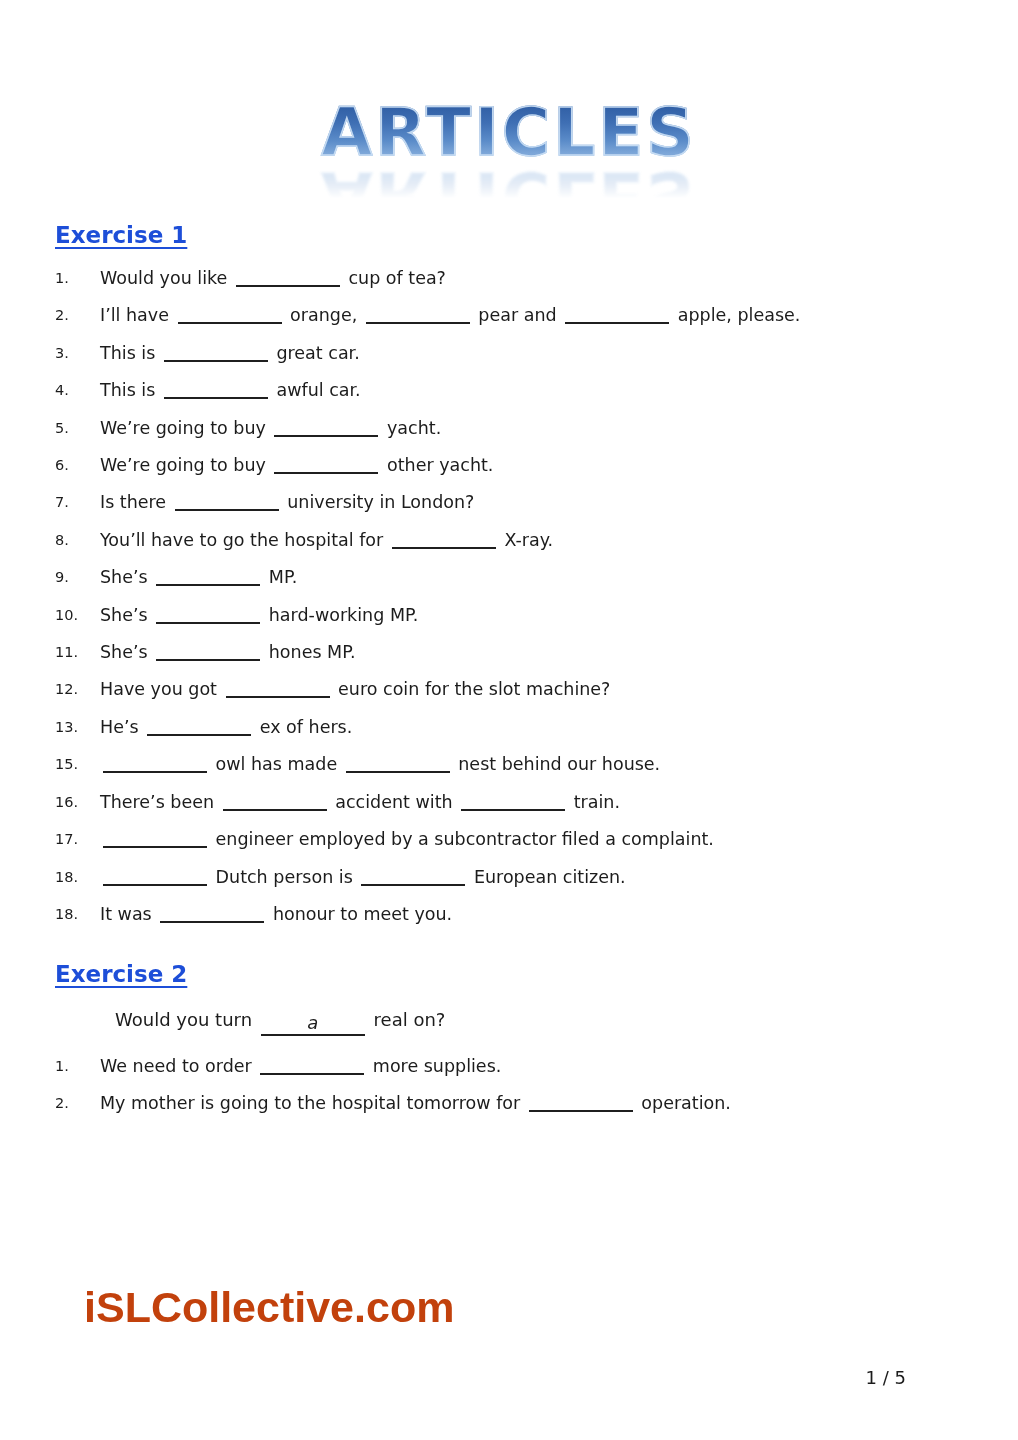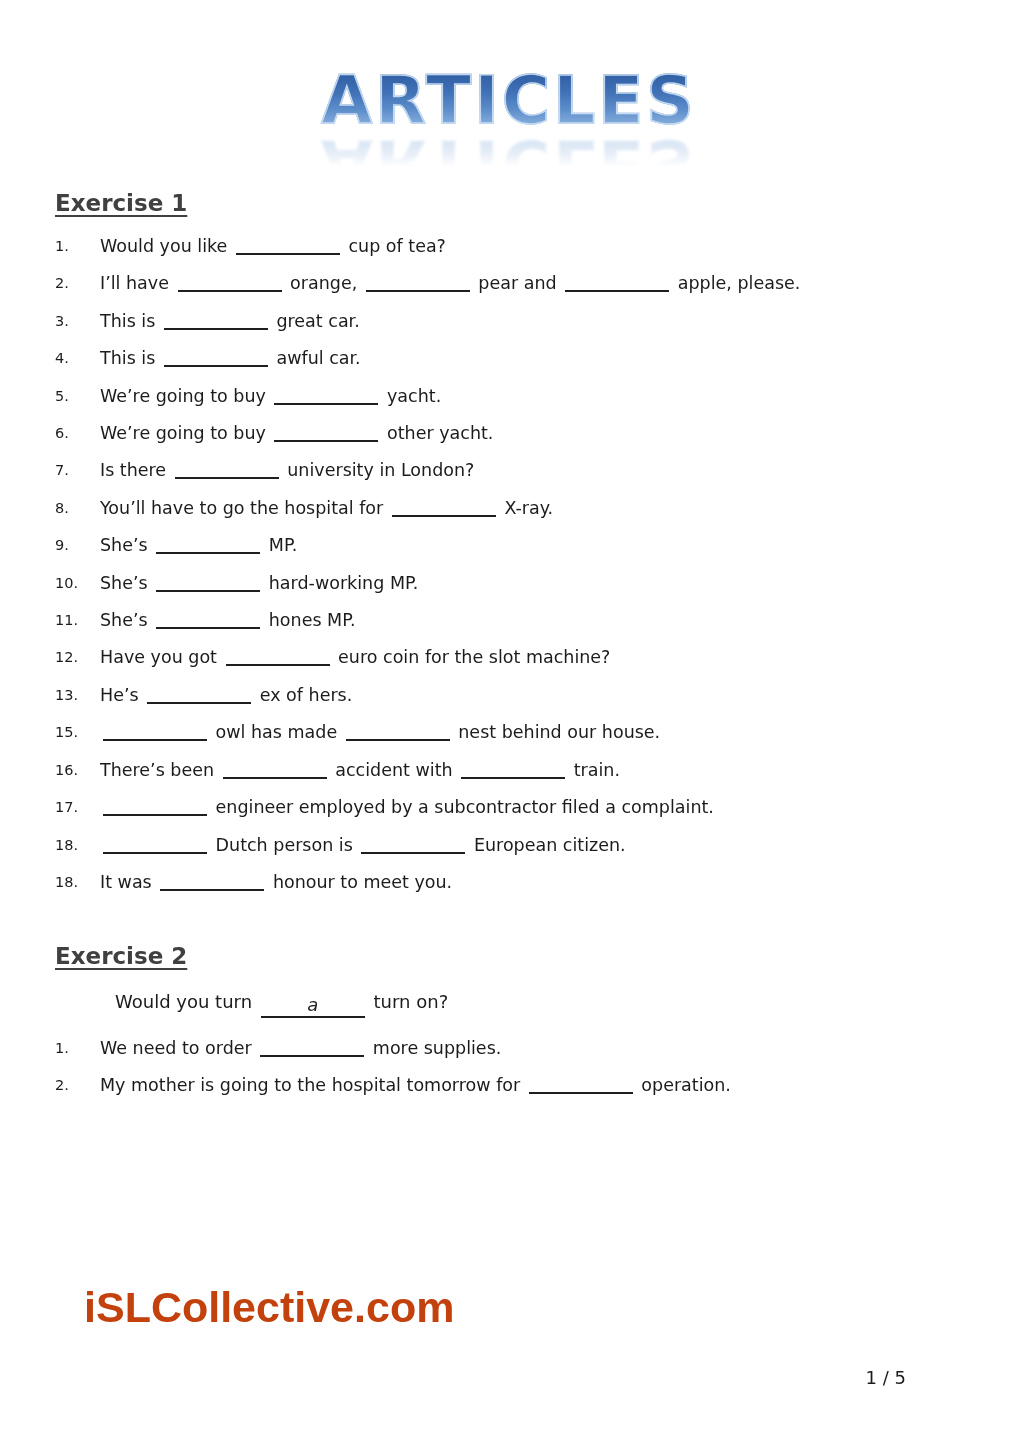--- a/index.html
+++ b/index.html
@@ -5,21 +5,21 @@
   html,body{margin:0;padding:0;background:#ffffff;}
   .page{
     position:relative;
     width:1018px;height:1440px;
     background:#ffffff;
     font-family:"DejaVu Sans",sans-serif;
     color:#1c1c1c;
     overflow:hidden;
   }
   
-  .title-wrap{ text-align:center; padding-top:68px; position:relative; z-index:1; }
+  .title-wrap{ text-align:center; padding-top:100px; position:relative; z-index:1; }
   .title-main,.title-reflect{
     display:block;
     font-size:66px;
     font-weight:700;
     letter-spacing:3px;
     line-height:1;
     background:linear-gradient(180deg,#2c5aa0 0%,#3f6fb4 35%,#5b8cc9 62%,#7fa8d9 82%,#4f81bd 100%);
     -webkit-background-clip:text;
     background-clip:text;
     color:transparent;
@@ -34,21 +34,21 @@
     margin-top:-4px;
     margin-bottom:-34px;
     pointer-events:none;
   }
   
   .content{ position:relative; z-index:1; padding:0 57px 0 55px; }
   .section-heading{
     margin:28px 0 0 0;
     font-size:23px;
     font-weight:700;
-    color:#404040;
+    color:#1d4ed8;
     text-decoration:underline;
     text-underline-offset:4px;
   }
   .instruction{ margin-top:22px; font-style:italic; font-size:19px; }
   .example{ margin-top:18px; padding-left:60px; font-size:18px; line-height:30px; }
   .items{ margin-top:12px; }
   .item{ display:flex; line-height:37.4px; font-size:17.5px; }
   .item .num{ flex:none; width:45px; font-size:14.5px; }
   .item .txt{ flex:1; }
   .blank{
@@ -62,21 +62,21 @@
   .blank-answer{
     display:inline-block;
     width:104px;
     border-bottom:2px solid #1f1f1f;
     text-align:center;
     font-style:italic;
     line-height:1.15;
     vertical-align:-3px;
     margin:0 3px;
   }
-  .ex2{ margin-top:42px; }
+  .ex2{ margin-top:28px; }
   
   .watermark{
     position:absolute;
     left:84px; top:1283px;
     z-index:0;
     font-family:"Liberation Sans",sans-serif;
     font-size:43px;
     font-weight:700;
     color:#c2410c;
     letter-spacing:0px;
@@ -179,21 +179,21 @@
             <span class="txt">It was <span class="blank"></span> honour to meet you.</span>
           </div>
         </div>
     </div>
 
     <div class="section ex2">
       <h2 class="section-heading">Exercise 2</h2>
       <div class="example">
         <span>Would you turn</span>
         <span class="blank-answer">a</span>
-        <span>turn on?</span>
+        <span>real on?</span>
       </div>
       <div class="items">
           <div class="item">
             <span class="num">1.</span>
             <span class="txt">We need to order <span class="blank"></span> more supplies.</span>
           </div>
           <div class="item">
             <span class="num">2.</span>
             <span class="txt">My mother is going to the hospital tomorrow for <span class="blank"></span> operation.</span>
           </div>

